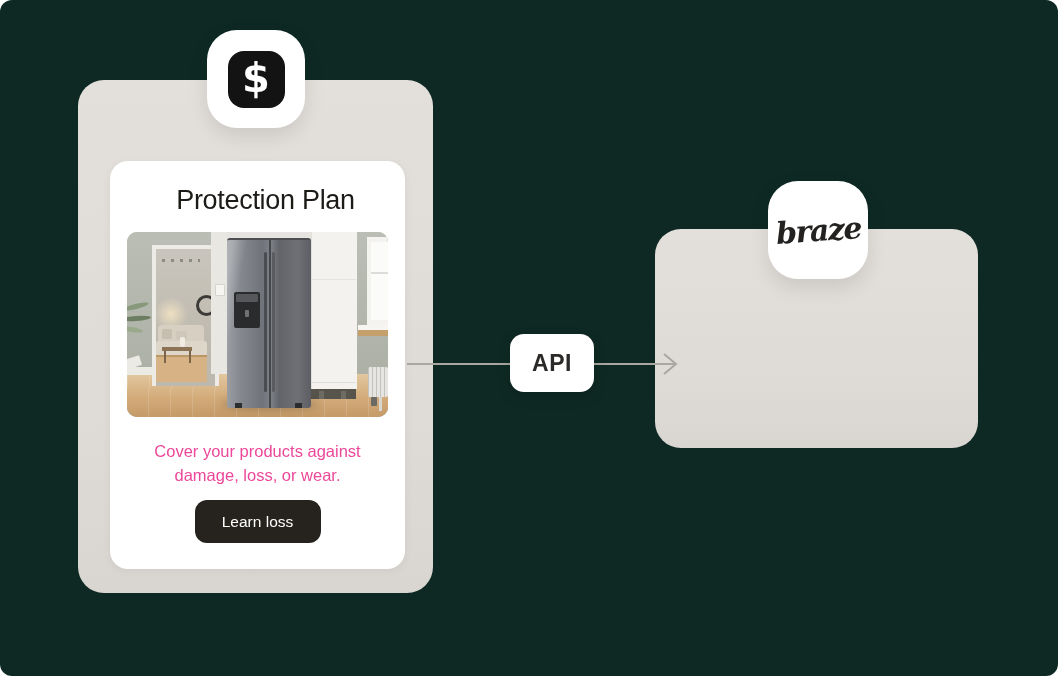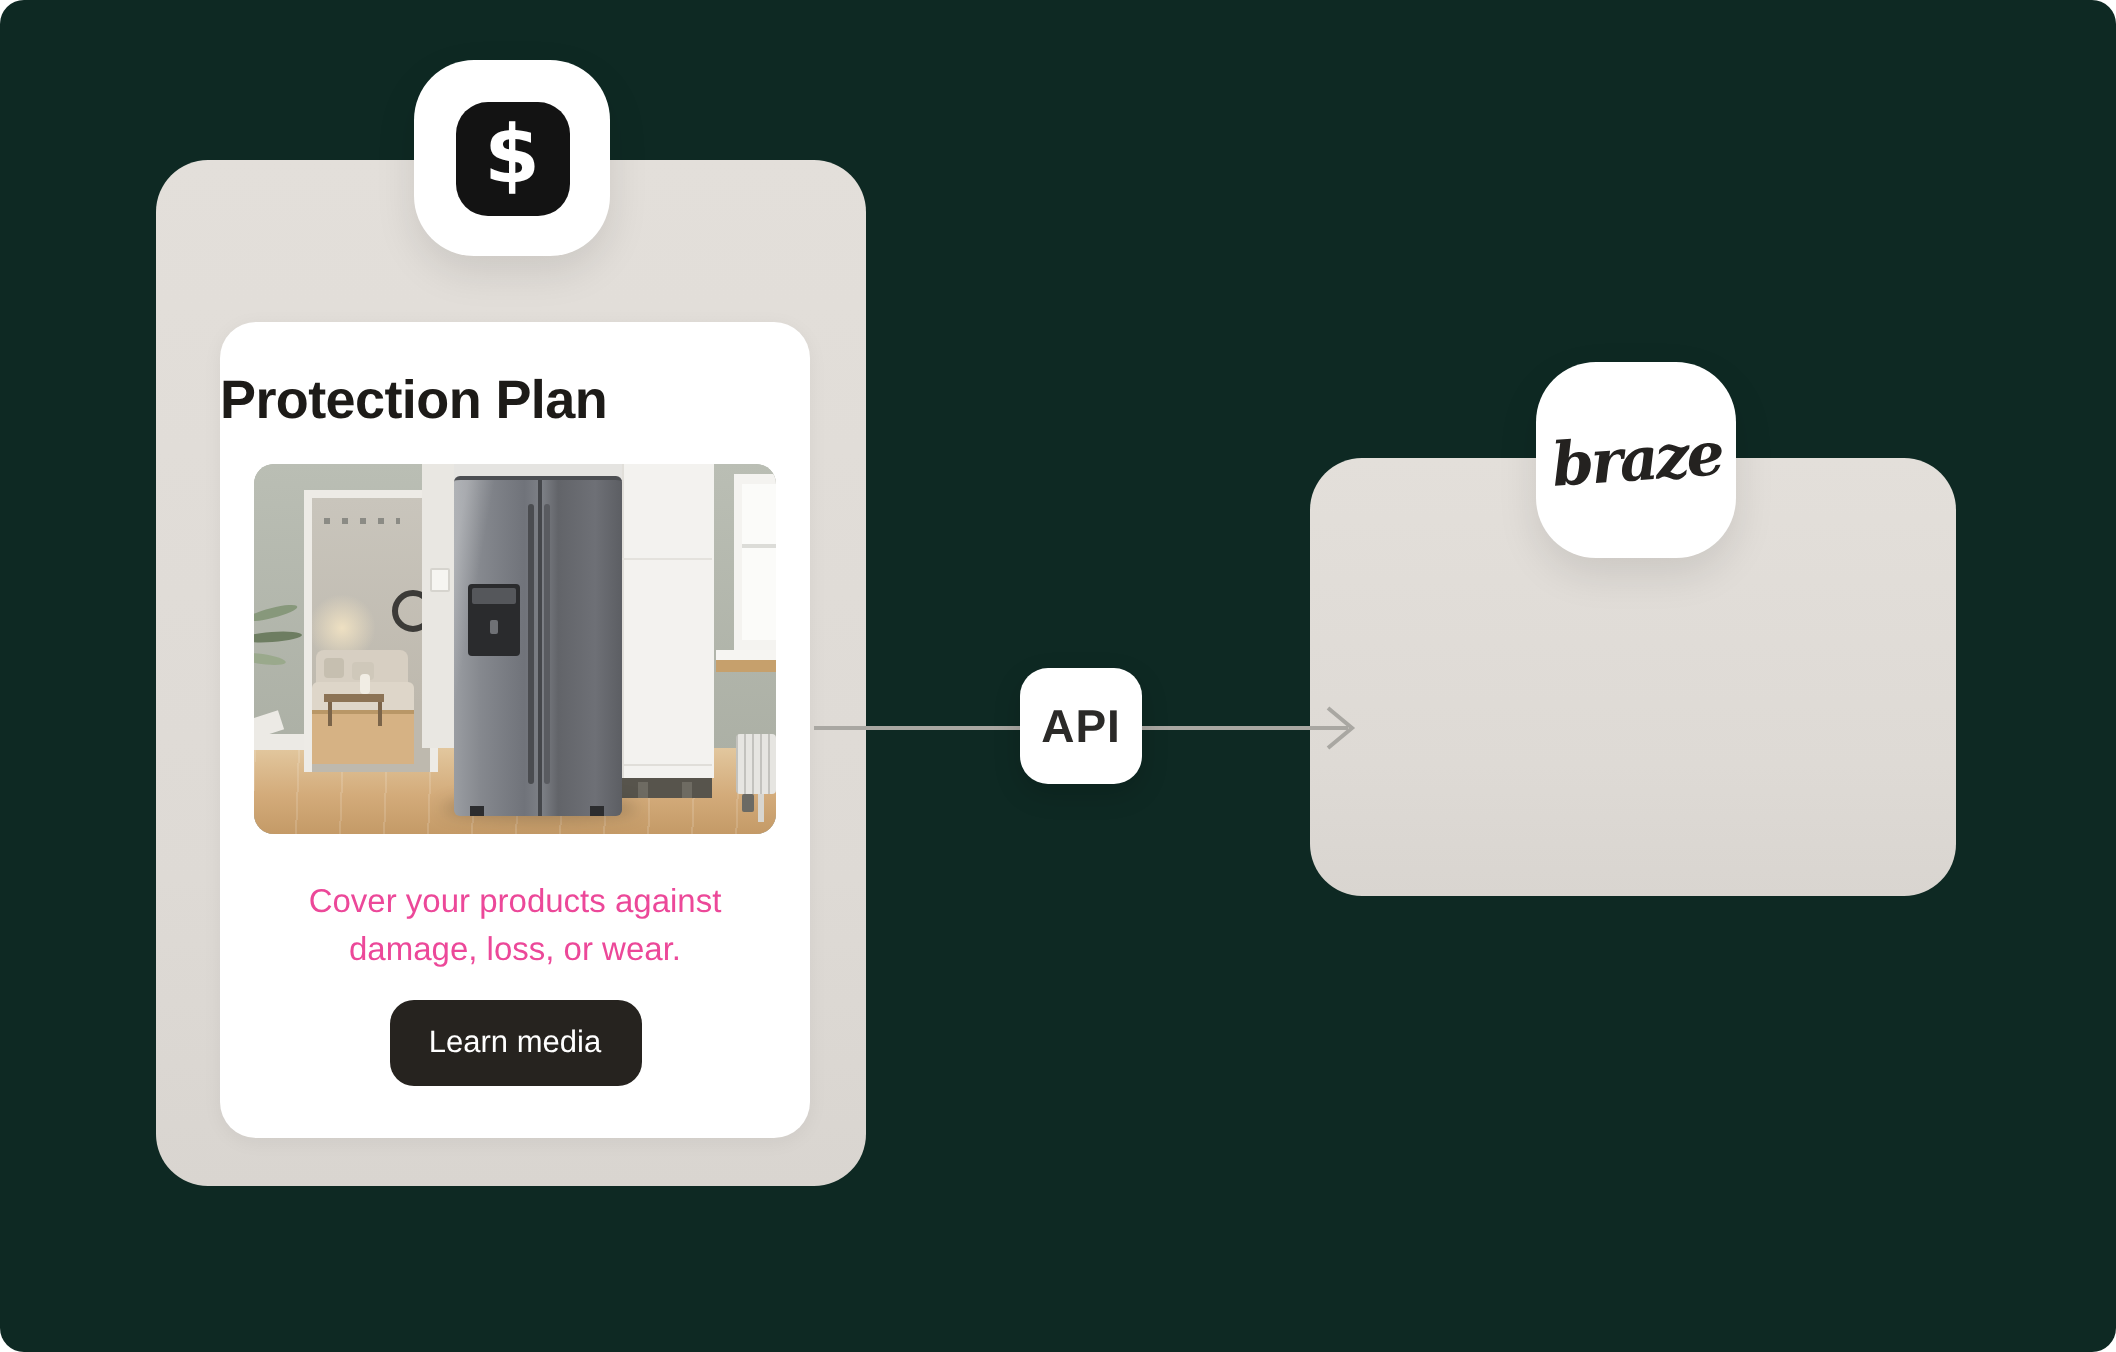--- a/index.html
+++ b/index.html
@@ -9,21 +9,21 @@
   .card-left{position:absolute;left:78px;top:80px;width:355px;height:513px;border-radius:26px;
     background:linear-gradient(180deg,#e3dfda 0%,#dedad5 70%,#d9d5d0 100%);}
   .tile{position:absolute;background:#ffffff;border-radius:30px;box-shadow:0 8px 20px rgba(0,0,0,.10);
     display:flex;align-items:center;justify-content:center;}
   .tile-dollar{left:207px;top:30px;width:98px;height:98px;}
   .dollar-square{width:57px;height:57px;border-radius:16px;background:#131313;display:flex;align-items:center;justify-content:center;}
   .dollar-glyph{color:#ffffff;font-family:"DejaVu Sans",sans-serif;font-weight:700;font-size:40px;line-height:1;transform:translateY(-1px);}
 
   .panel-left{position:absolute;left:110px;top:161px;width:295px;height:408px;border-radius:18px;background:#ffffff;
     box-shadow:0 2px 10px rgba(0,0,0,.05);}
-  .pp-title{position:absolute;top:24px;left:0;right:0;text-align:left;font-size:27px;font-weight:700;
+  .pp-title{position:absolute;top:24px;left:16px;right:0;text-align:center;font-size:27px;font-weight:400;
     color:#1d1b18;letter-spacing:-.3px;}
   .pp-desc{position:absolute;top:278px;left:0;right:0;padding:0 26px;text-align:center;
     font-size:16.5px;line-height:24px;color:#ec4899;font-weight:500;}
   .pp-btn{position:absolute;top:339px;left:50%;transform:translateX(-50%);width:126px;height:43px;border-radius:12px;
     background:#26231f;color:#ffffff;font-size:15.5px;font-weight:500;border:none;
     display:flex;align-items:center;justify-content:center;cursor:pointer;font-family:inherit;}
 
   
   .photo{position:absolute;left:17px;top:71px;width:261px;height:185px;border-radius:10px;overflow:hidden;background:#b0b4a9;}
   .photo *{position:absolute;}
@@ -87,21 +87,21 @@
   .ph-fdisp-dot{left:11px;top:18px;width:4px;height:7px;background:#6f7175;border-radius:1px;}
   .ph-fleg1{left:8px;top:163px;width:7px;height:5px;background:#2c2d2f;}
   .ph-fleg2{left:68px;top:163px;width:7px;height:5px;background:#2c2d2f;}
 
   .ph-leaf1{left:-4px;top:72px;width:26px;height:5px;border-radius:50%;background:#87987b;transform:rotate(-14deg);}
   .ph-leaf2{left:-6px;top:84px;width:30px;height:5px;border-radius:50%;background:#6d7d61;transform:rotate(-4deg);}
   .ph-leaf3{left:-8px;top:95px;width:24px;height:5px;border-radius:50%;background:#9aa98c;transform:rotate(8deg);}
 
   
   .connector{position:absolute;left:400px;top:336px;width:290px;height:56px;}
-  .api-badge{position:absolute;left:510px;top:334px;width:61px;height:58px;border-radius:14px;background:#ffffff;
+  .api-badge{position:absolute;left:510px;top:334px;width:84px;height:58px;border-radius:14px;background:#ffffff;
     box-shadow:0 5px 14px rgba(0,0,0,.16);display:flex;align-items:center;justify-content:center;
     font-size:23px;font-weight:700;color:#2b2a28;letter-spacing:.5px;}
 
   
   .card-right{position:absolute;left:655px;top:229px;width:323px;height:219px;border-radius:26px;
     background:linear-gradient(180deg,#e3dfda 0%,#dedad5 70%,#d9d5d0 100%);}
   .tile-braze{left:768px;top:181px;width:100px;height:98px;}
   .braze-logo{font-family:"DejaVu Serif",serif;font-style:italic;font-weight:700;font-size:30px;color:#242220;
     letter-spacing:-1.5px;transform:rotate(-4deg);}
   .panel-right{position:absolute;left:684px;top:308px;width:266px;height:110px;border-radius:16px;background:#ffffff;
@@ -167,21 +167,21 @@
         </div>
         <div class="ph-fleg1"></div>
         <div class="ph-fleg2"></div>
       </div>
       <div class="ph-leaf1"></div>
       <div class="ph-leaf2"></div>
       <div class="ph-leaf3"></div>
     </div>
 
     <div class="pp-desc">Cover your products against damage, loss, or wear.</div>
-    <button class="pp-btn">Learn media</button>
+    <button class="pp-btn">Learn loss</button>
   </div>
 
   <div class="tile tile-dollar">
     <div class="dollar-square">
       <span class="dollar-glyph">$</span>
     </div>
   </div>
 
   <div class="card-right"></div>
 

